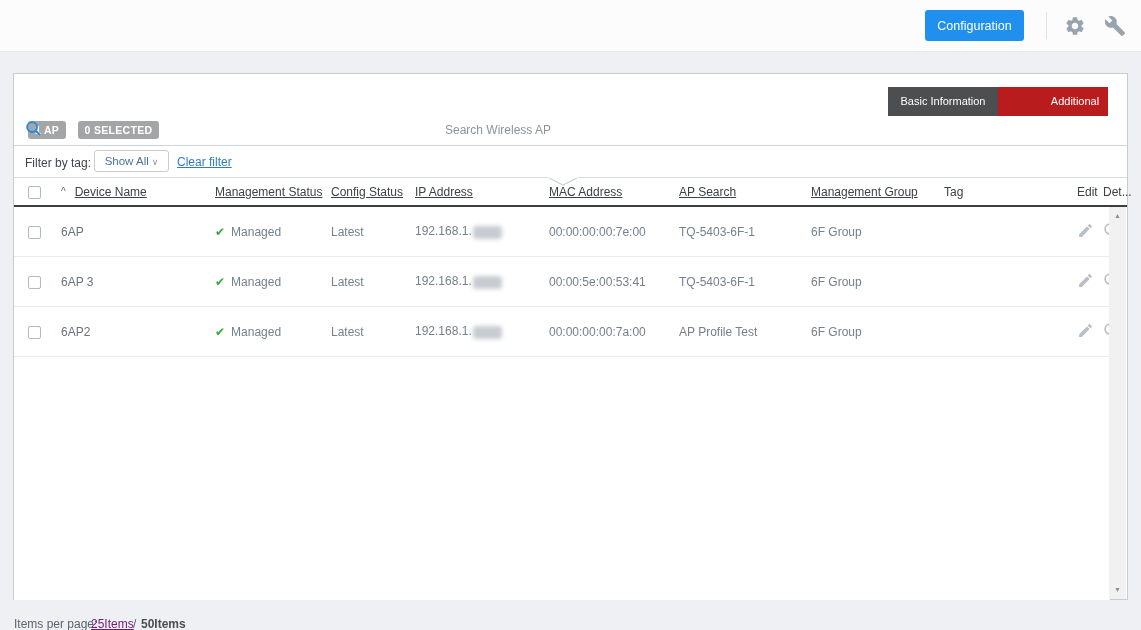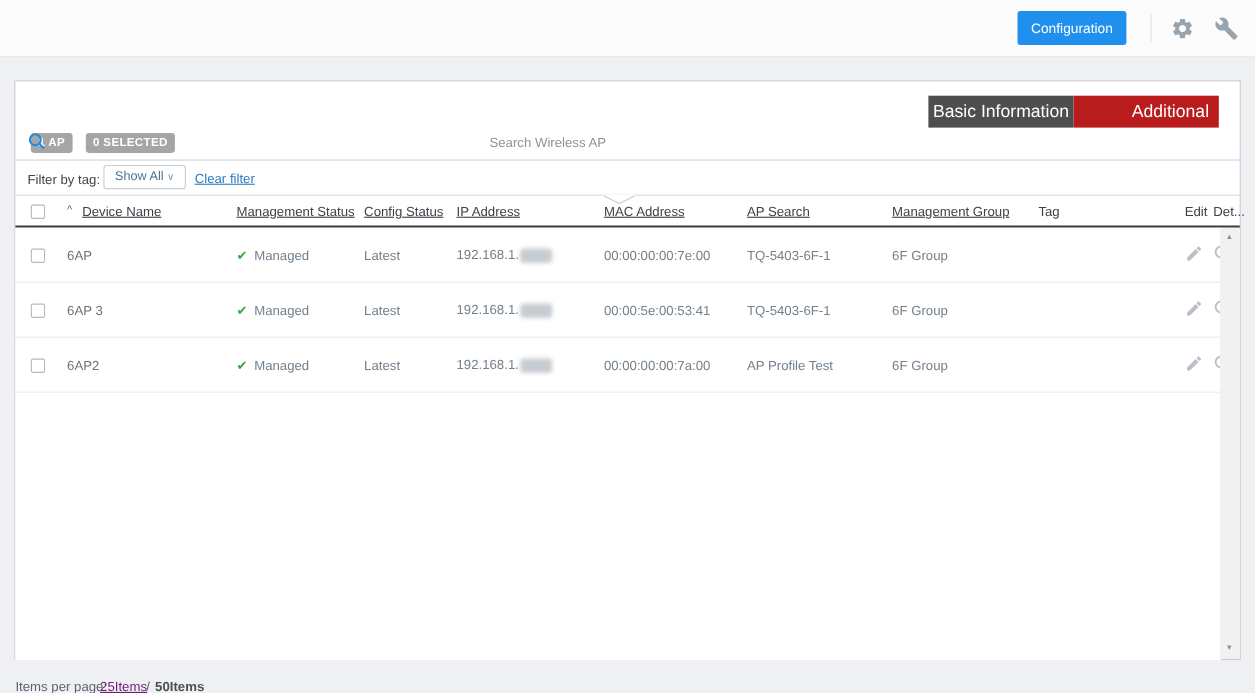--- a/index.html
+++ b/index.html
@@ -22,22 +22,22 @@
   
   .panel { position:absolute; left:13px; top:73px; width:1115px; height:527px;
     background:#fff; border:1px solid #c9cacc; }
 
   .badge { display:inline-block; background:#a4a5a7; color:#fff; font-size:10.5px;
     font-weight:bold; padding:3px 7px; border-radius:3px; letter-spacing:.3px; }
   .badge-row { position:absolute; left:14px; top:15px; }
   .badge + .badge { margin-left:7px;margin-top:32px; }
 
   .tabs { position:absolute; right:19px; top:13px; display:flex; }
-  .tab { width:132px; height:29px; line-height:29px; text-align:center;
-    font-size:16px; color:#fff; cursor:pointer; }
+  .tab { width:110px; height:29px; line-height:29px; text-align:center;
+    font-size:11px; color:#fff; cursor:pointer; }
   .tab.active { background:#4d4e50; }
   .tab.inactive { background:#b91c1c;padding-left:44px; }
 
   .search-row { position:absolute; left:0; top:44px; width:1113px; height:28px;
     border-bottom:1px solid #ccd4e2; }
   .search-icon { position:absolute; left:11px; top:2px; width:17px; height:17px; color:#1d8be0; }
   .search-icon svg { width:100%; height:100%; }
   .search-input { position:absolute; left:37px; top:1px; width:500px; height:22px;
     border:none; outline:none; font-size:12px; font-family:inherit; color:#555; background:transparent;text-align:right; }
   .search-input::placeholder { color:#8b949c; }

